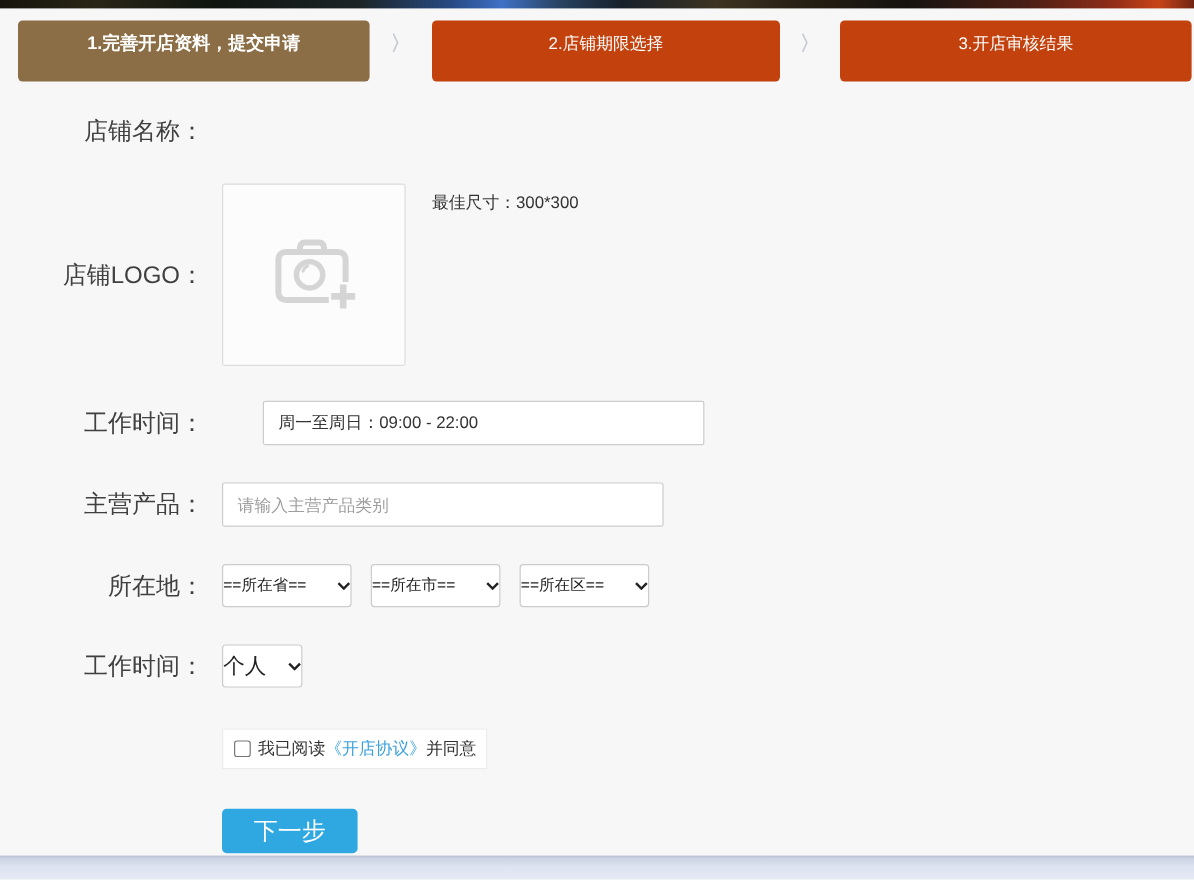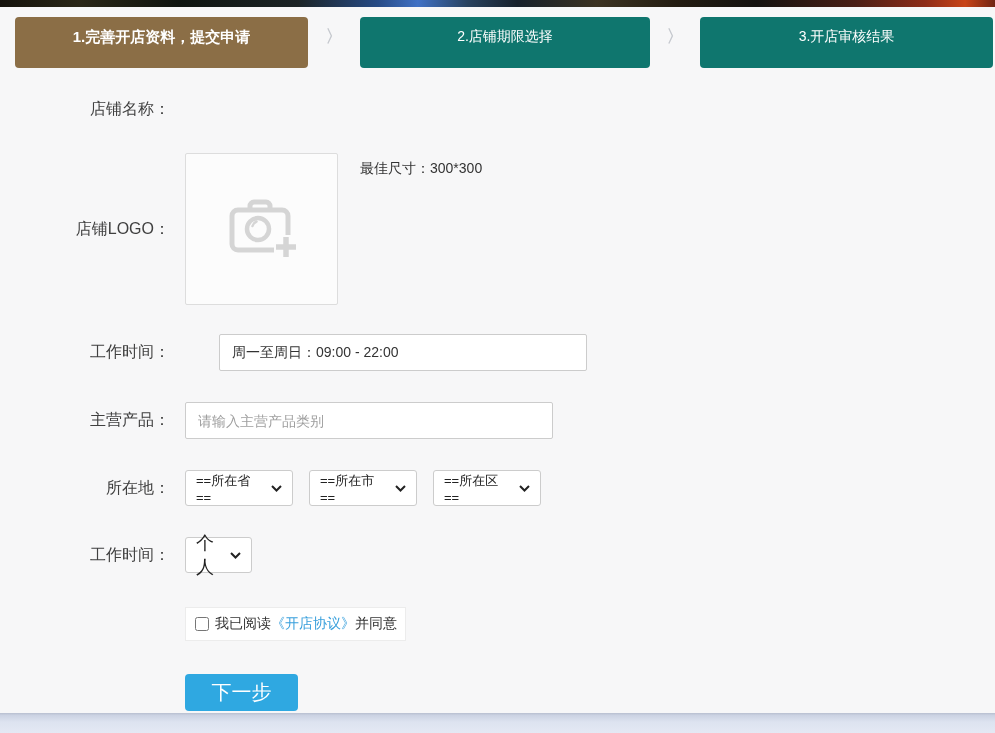--- a/index.html
+++ b/index.html
@@ -19,34 +19,34 @@
       #3c3322 60%, #241d12 68%, #141210 76%, #4a1f16 86%,
       #8e2c18 93%, #c84418 97%, #702413 100%);
   }
   
   .steps { position:absolute; top:17px; left:0; width:995px; height:39px; }
   .step {
     position:absolute; top:0; height:51px; line-height:39px;
     text-align:center; border-radius:4px; color:#ffffff; font-size:14px;
   }
   .step.active { background:#8b6e46; font-weight:bold; font-size:15px; }
-  .step.inactive { background:#0f766e; }
+  .step.inactive { background:#c2410c; }
   .step1 { left:15px;  width:293px; }
   .step2 { left:360px; width:290px; }
   .step3 { left:700px; width:293px; }
   .chev {
     position:absolute; top:0; height:39px; line-height:39px;
     text-align:center; color:#c5c8ce; font-size:17px; font-weight:bold;
   }
   .chev1 { left:308px; width:52px; }
   .chev2 { left:650px; width:50px; }
   
   .row { position:absolute; left:0; width:995px; display:flex; align-items:center; }
   .row-label {
-    flex:0 0 170px; text-align:right; font-size:16px; color:#404040;
+    flex:0 0 170px; text-align:right; font-size:20px; color:#404040;
   }
   .ctrl { margin-left:15px; }
   .text-input {
     width:368px; height:37px; border:1px solid #ccc; border-radius:2px;
     background:#fff; padding:0 12px; font-size:14px; color:#333;
     font-family:"Liberation Sans","DejaVu Sans",sans-serif; outline:none;
   }
   .text-input::placeholder { color:#9e9e9e; opacity:1; }
   .row-name     { top:91px;  height:37px; }
   .row-logo     { top:153px; height:152px; }
@@ -60,21 +60,21 @@
   .logo-box {
     width:153px; height:152px; border:1px solid #ddd; border-radius:2px;
     background:#fcfcfc; display:flex; align-items:center; justify-content:center;
     cursor:pointer;
   }
   .logo-hint { align-self:flex-start; margin:7px 0 0 22px; font-size:14px; color:#333; }
   
   .sel {
     height:36px; border:1px solid #ccc; border-radius:3px; background:#fff;
     display:flex; align-items:center; justify-content:space-between;
-    padding:0 10px; font-size:13px; color:#222; cursor:pointer;
+    padding:0 0; font-size:13px; color:#222; cursor:pointer;
   }
   .sel-loc { width:108px; margin-right:16px; }
   .sel-type { width:67px; font-size:18px; }
   .caret { flex:0 0 auto; margin-left:6px; display:block; }
   
   .agree-box {
     width:221px; height:34px; border:1px solid #ececec; background:#fff;
     display:flex; align-items:center; padding:0 9px; font-size:14px; color:#333;
     white-space:nowrap;
   }

